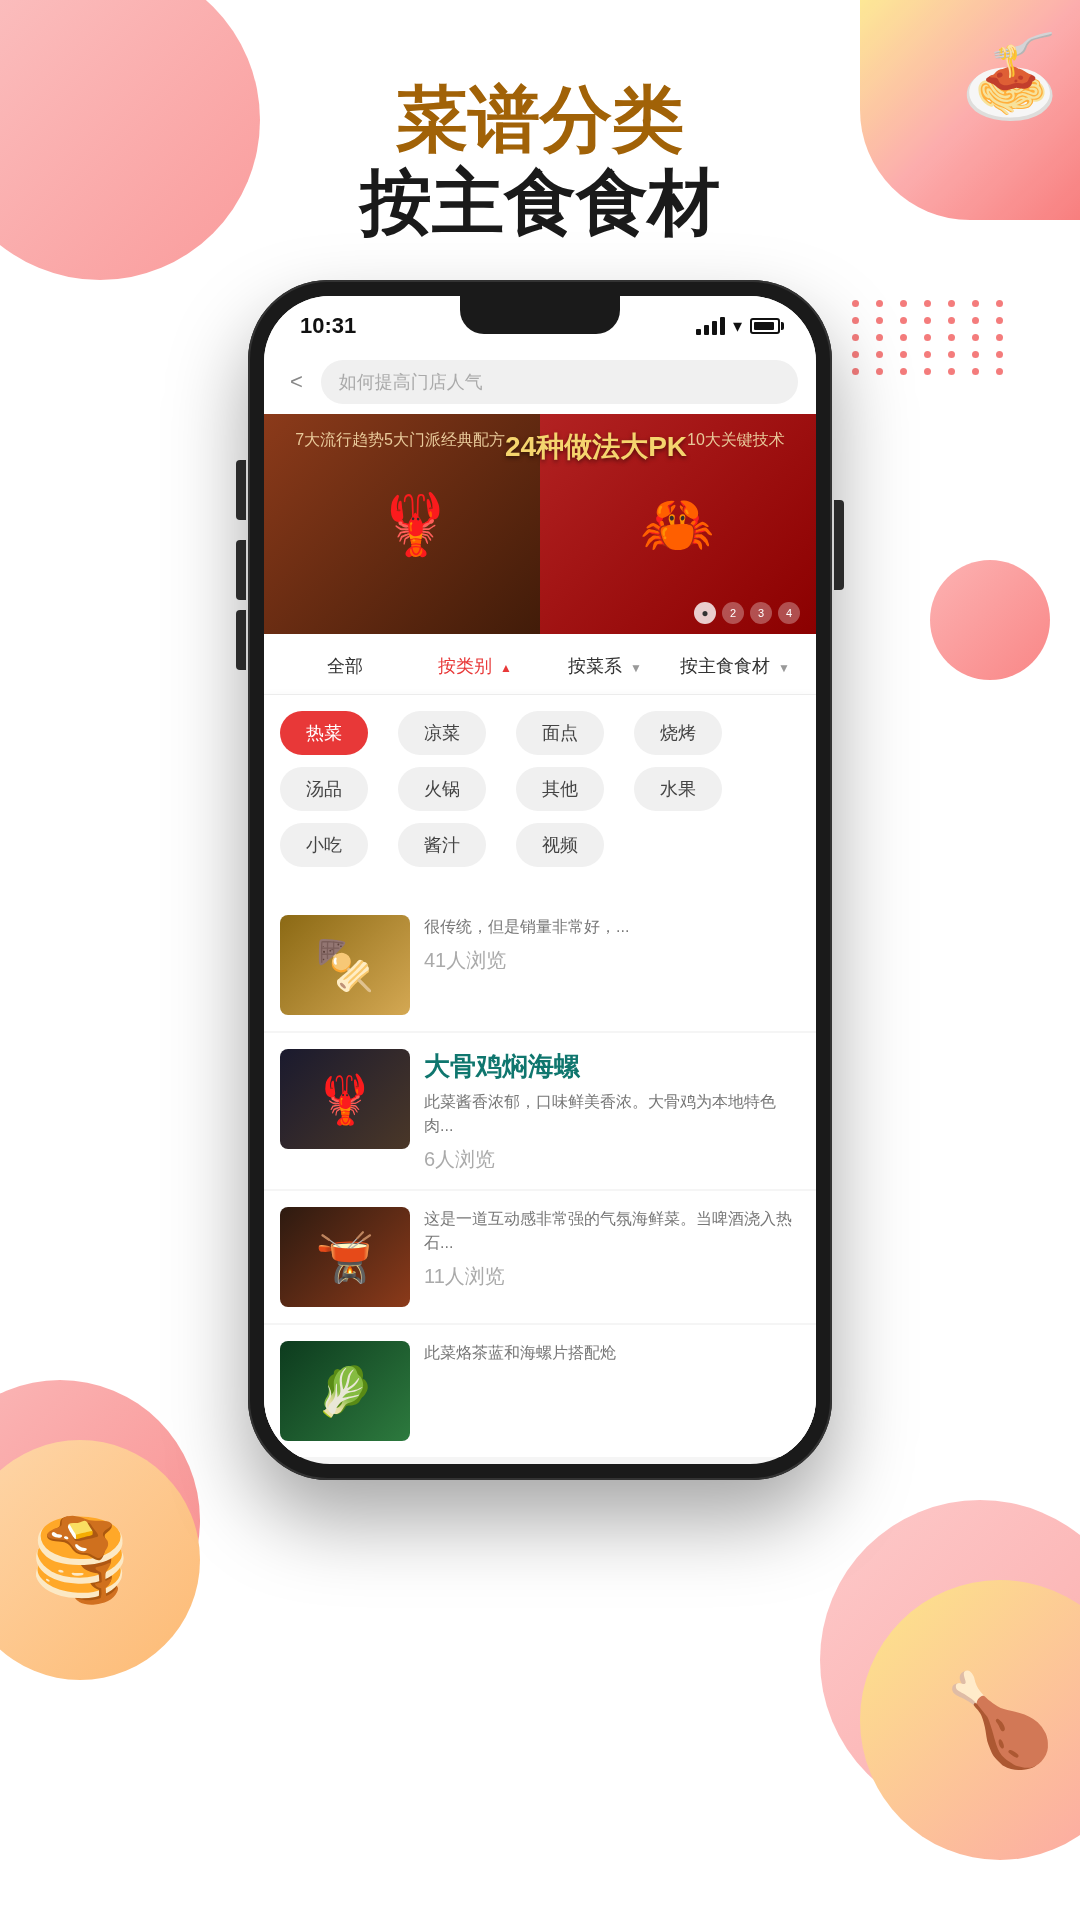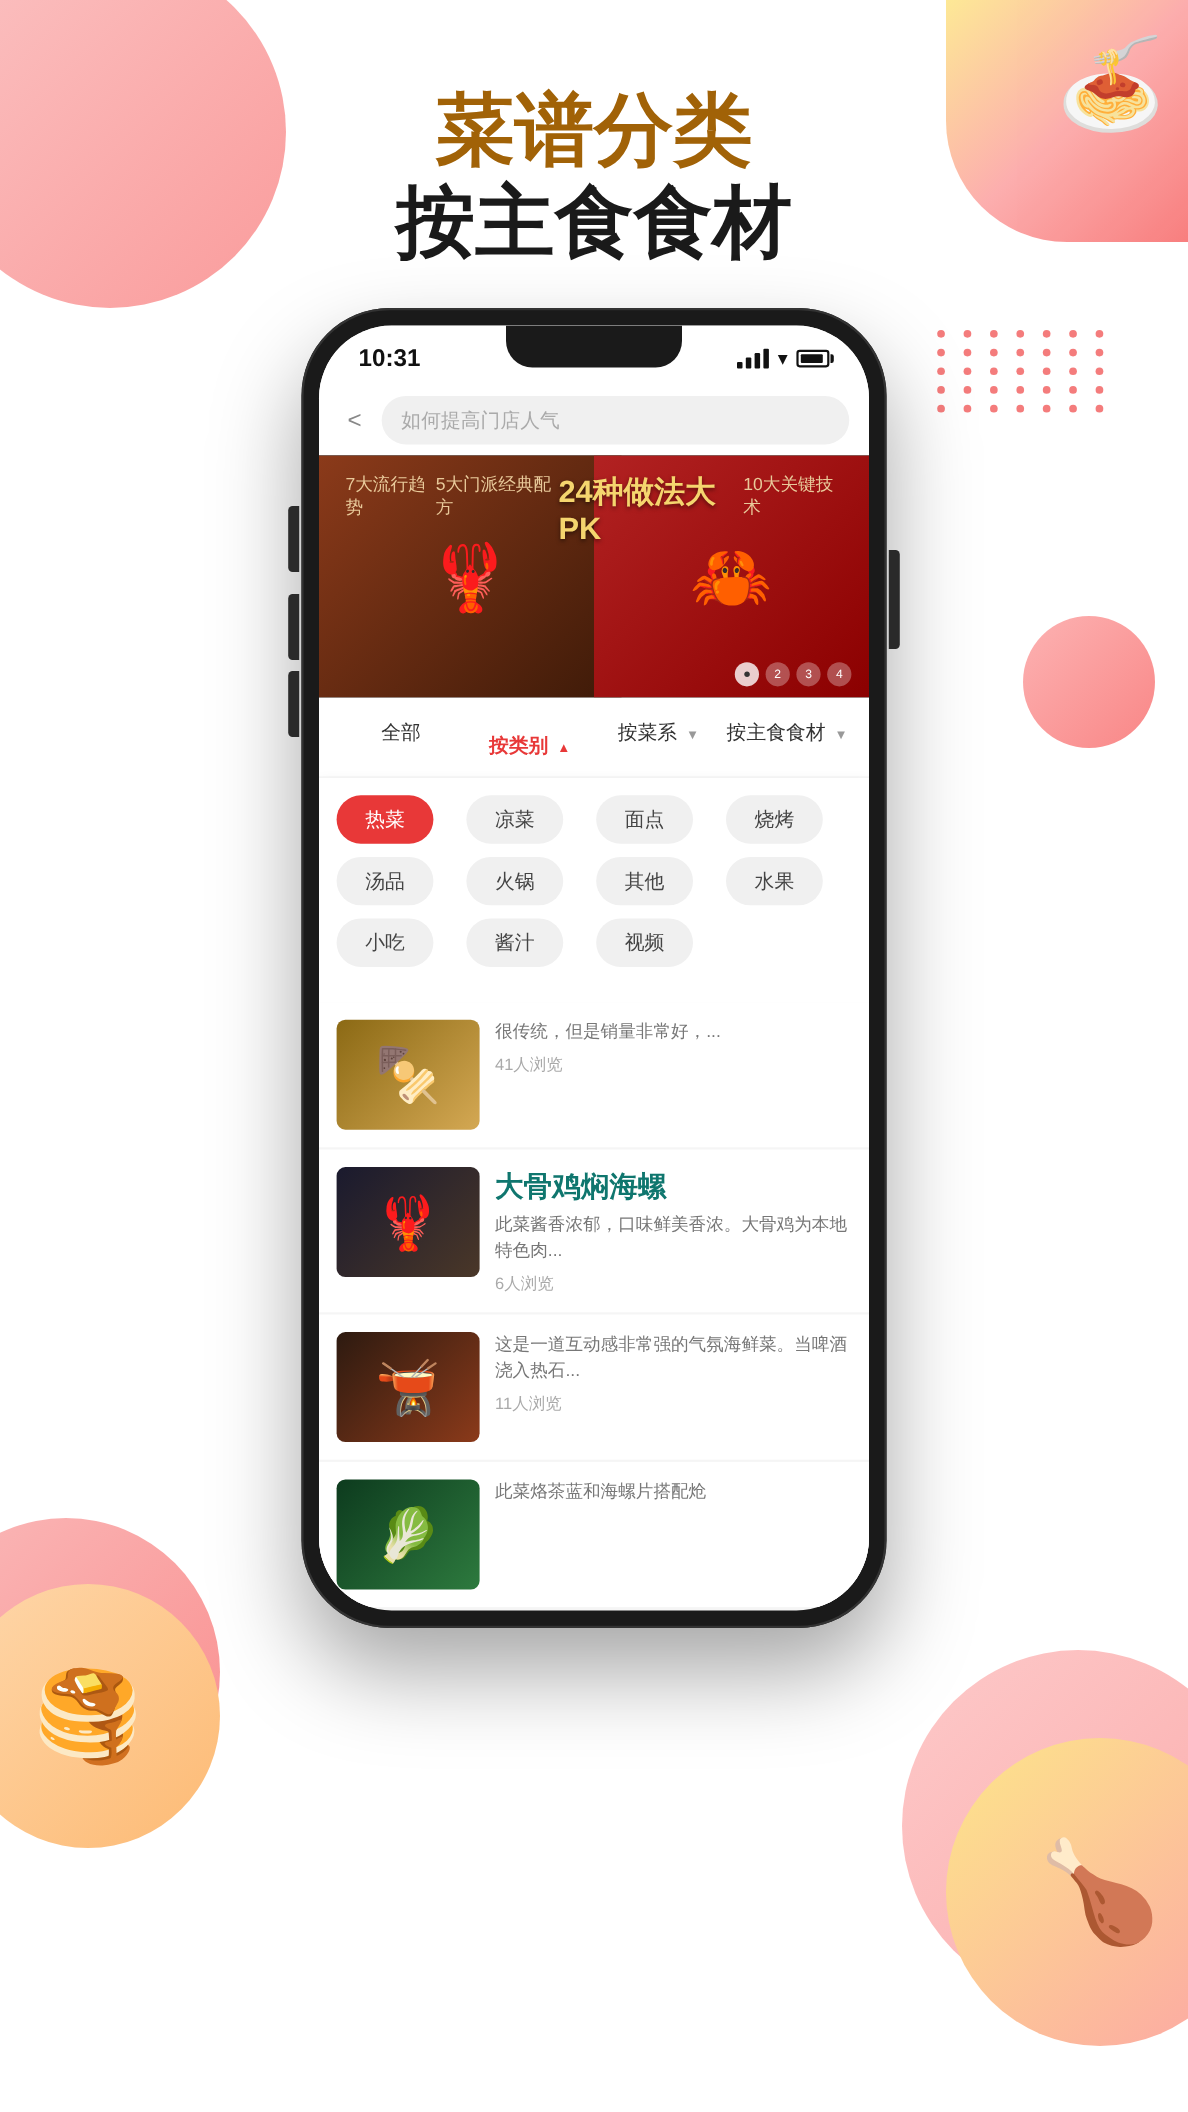--- a/index.html
+++ b/index.html
@@ -136,21 +136,21 @@
       color: #1a1a1a;
       line-height: 1.2;
     }
 
     
     .phone-container {
       position: absolute;
       top: 280px;
       left: 50%;
       transform: translateX(-50%);
-      width: 532px;
+      width: 584px;
       height: 1200px;
       z-index: 10;
     }
     .phone-frame {
       width: 100%;
       height: 100%;
       background: #1a1a1a;
       border-radius: 80px;
       padding: 16px;
       box-shadow: 0 40px 80px rgba(0,0,0,0.35), inset 0 0 0 2px #333;
@@ -386,22 +386,21 @@
     .filter-tab {
       flex: 1;
       text-align: center;
       font-size: 18px;
       color: #333;
       padding: 6px 0;
       cursor: pointer;
     }
     .filter-tab.active {
       color: #e83838;
-      font-weight: 700;
-      margin-top: 12px;
+      font-weight: 400;
     }
     .filter-tab .arrow {
       font-size: 12px;
       color: #e83838;
       margin-left: 3px;
     }
     .filter-tab .arrow-down {
       font-size: 12px;
       color: #999;
       margin-left: 3px;
@@ -473,21 +472,21 @@
       font-size: 16px;
       color: #777;
       line-height: 1.5;
       display: -webkit-box;
       -webkit-line-clamp: 2;
       -webkit-box-orient: vertical;
       overflow: hidden;
       margin-bottom: 8px;
     }
     .recipe-views {
-      font-size: 15px;
+      font-size: 20px;
       color: #aaa;
     }
   </style>
 </head>
 <body>
 
 <div class="bg-blob-top-left"></div>
 <div class="bg-blob-bottom-left"></div>
 <div class="bg-blob-bottom-right"></div>
 <div class="bg-circle-right"></div>

